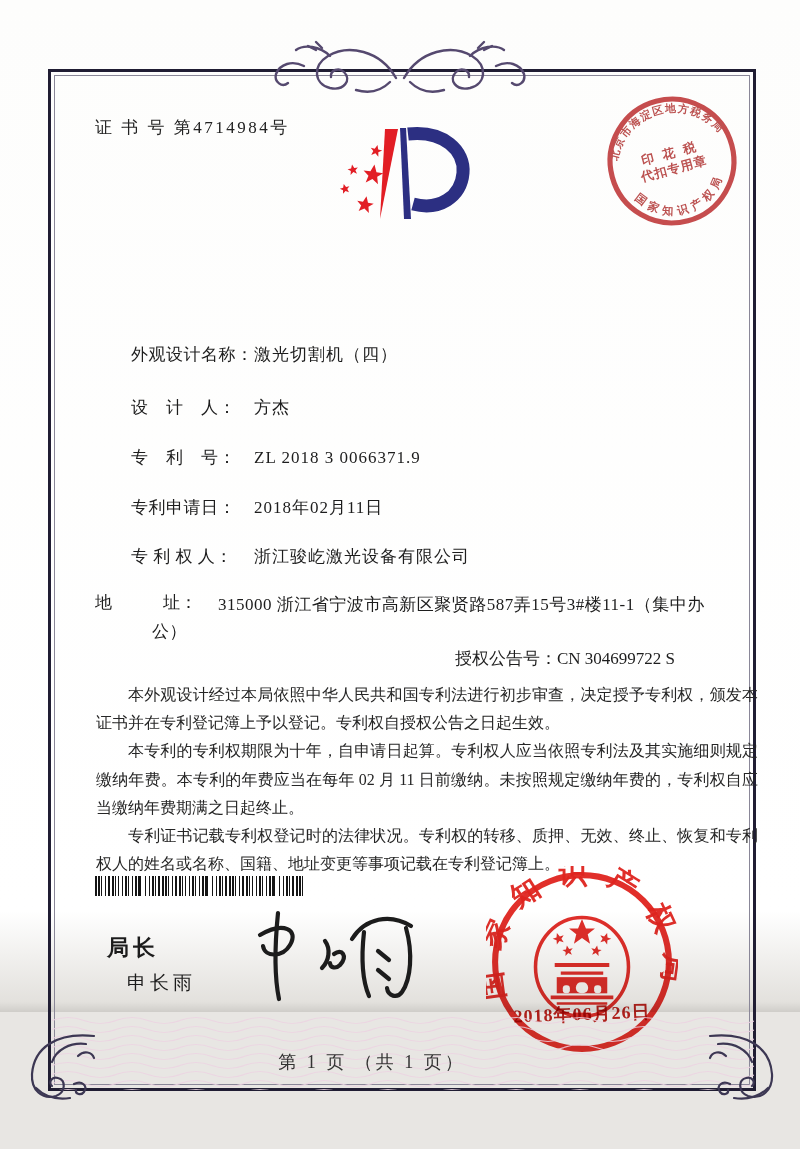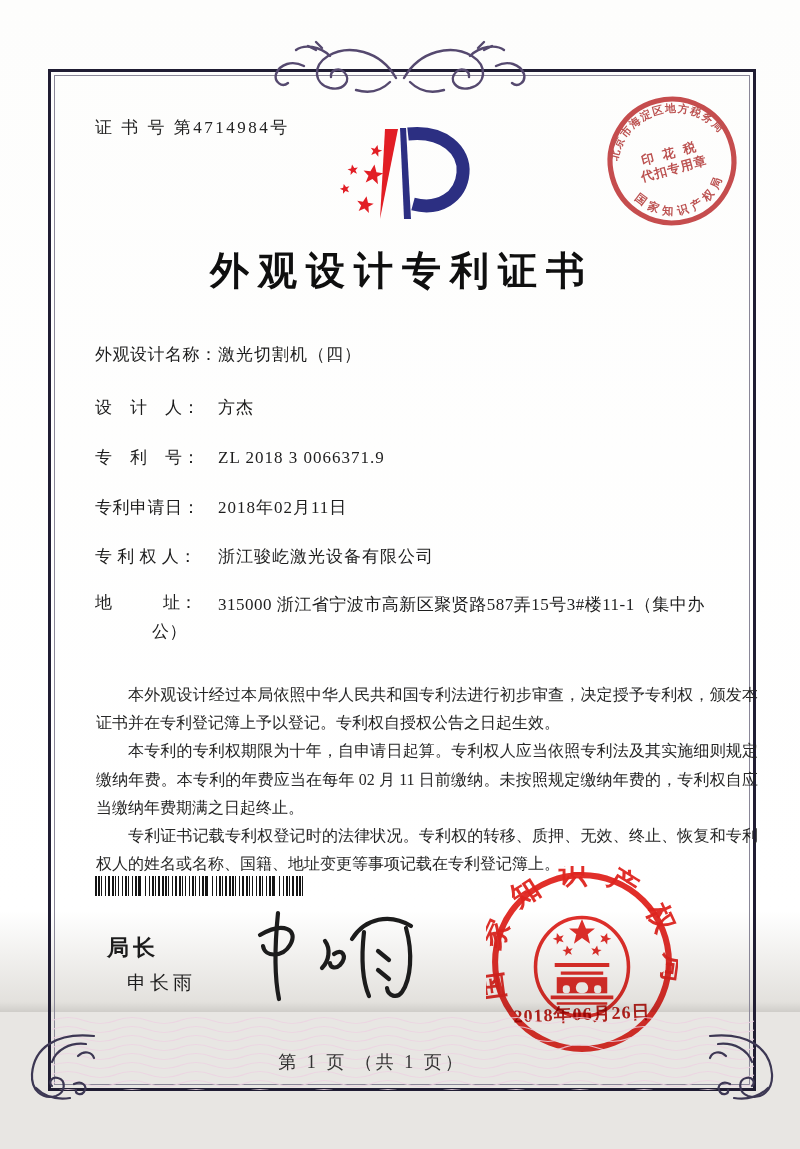--- a/index.html
+++ b/index.html
@@ -33,21 +33,21 @@
     transform:rotate(-15deg);opacity:.9;
   }
   .logo{position:absolute;left:312px;top:118px;width:165px;height:118px;}
   .title{
     position:absolute;left:48px;top:244px;width:708px;
     text-align:center;font-size:39px;font-weight:600;color:#0f0f0f;
     letter-spacing:9px;white-space:nowrap;
   }
   
   .row{position:absolute;left:95px;font-size:17px;color:#1d1d1d;white-space:nowrap;}
-  .row .label{display:inline-block;min-width:123px;letter-spacing:.5px;}
+  .row .label{display:inline-block;min-width:123px;letter-spacing:.5px;margin-left:36px;}
   .row .value{letter-spacing:1px;}
   .addr-value{
     position:absolute;left:152px;top:591px;width:578px;
     font-size:17px;color:#1d1d1d;letter-spacing:.5px;
     text-indent:66px;line-height:27px;white-space:normal;
   }
   .addr-label{position:absolute;left:95px;top:591px;font-size:17px;color:#1d1d1d;}
   .grant-pub{position:absolute;left:455px;top:647px;font-size:17px;color:#1d1d1d;white-space:nowrap;}
   
   .body-text{
@@ -143,39 +143,41 @@
       <use href="#lstar" transform="translate(33,71) scale(0.52) rotate(-14)"></use>
       <use href="#lstar" transform="translate(53,87) scale(0.88) rotate(10)"></use>
       <polygon points="73,11 86,11 68,101"></polygon>
     </g>
     <g fill="#2c2f82">
       <polygon points="88,10 94,10 99,101 92,101"></polygon>
     </g>
     <path d="M96,16 C132,12 153,33 151,55 C149,79 127,93 101,86" stroke="#2c2f82" stroke-width="13" fill="none"></path>
   </svg>
 
-  <div class="title">外观设计专利证书</div>
 
   <div class="row" style="top:343px">
     <span class="label">外观设计名称：</span><span class="value">激光切割机（四）</span>
   </div>
   <div class="row" style="top:396px">
     <span class="label">设　计　人：</span><span class="value">方杰</span>
   </div>
   <div class="row" style="top:446px">
     <span class="label">专　利　号：</span><span class="value">ZL 2018 3 0066371.9</span>
   </div>
   <div class="row" style="top:496px">
     <span class="label">专利申请日：</span><span class="value">2018年02月11日</span>
   </div>
   <div class="row" style="top:545px">
     <span class="label">专 利 权 人：</span><span class="value">浙江骏屹激光设备有限公司</span>
   </div>
   <div class="addr-label">地　　　址：</div>
   <div class="addr-value">315000 浙江省宁波市高新区聚贤路587弄15号3#楼11-1（集中办公）</div>
+  <div class="grant-pub">
+    <span>授权公告号：</span><span>CN 304699722 S</span>
+  </div>
 
   <div class="body-text">
     <p>本外观设计经过本局依照中华人民共和国专利法进行初步审查，决定授予专利权，颁发本证书并在专利登记簿上予以登记。专利权自授权公告之日起生效。</p>
     <p>本专利的专利权期限为十年，自申请日起算。专利权人应当依照专利法及其实施细则规定缴纳年费。本专利的年费应当在每年 02 月 11 日前缴纳。未按照规定缴纳年费的，专利权自应当缴纳年费期满之日起终止。</p>
     <p>专利证书记载专利权登记时的法律状况。专利权的转移、质押、无效、终止、恢复和专利权人的姓名或名称、国籍、地址变更等事项记载在专利登记簿上。</p>
   </div>
 
   <div class="barcode"></div>
 
   <div class="director-title">局长</div>

